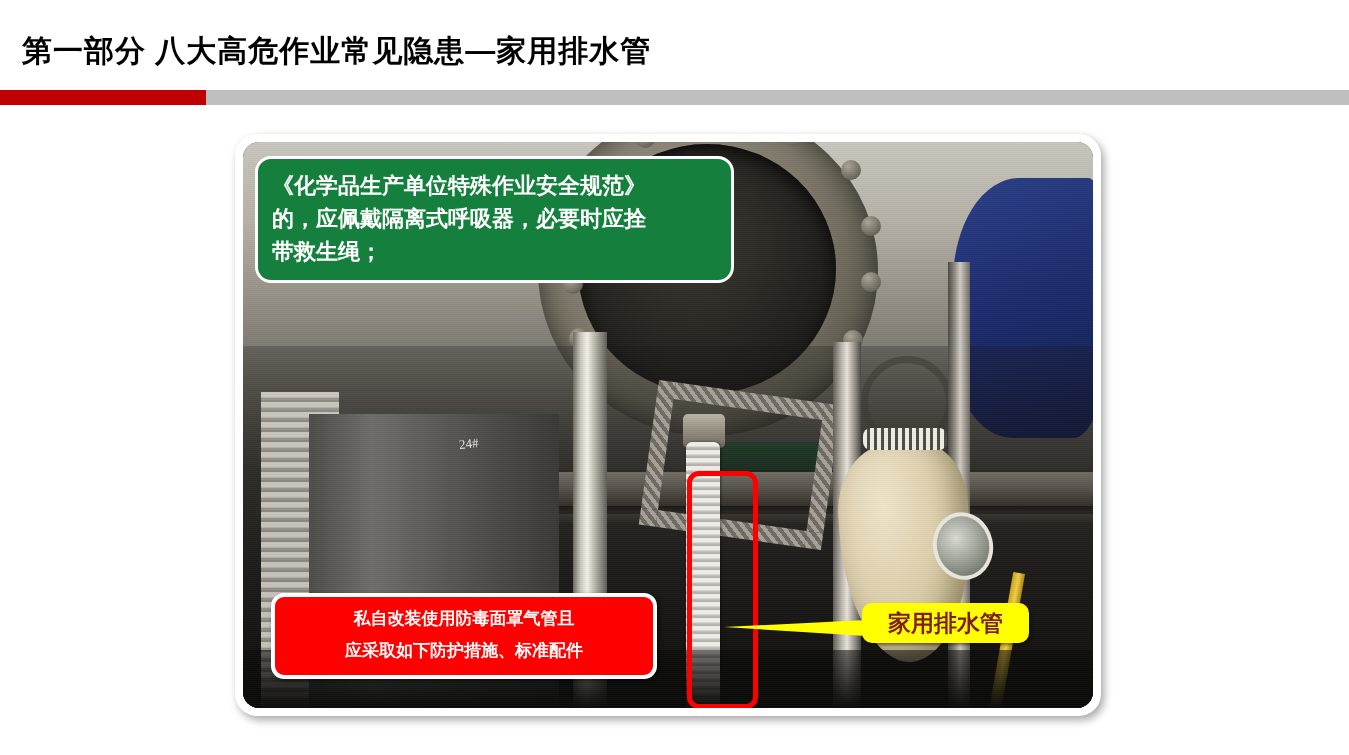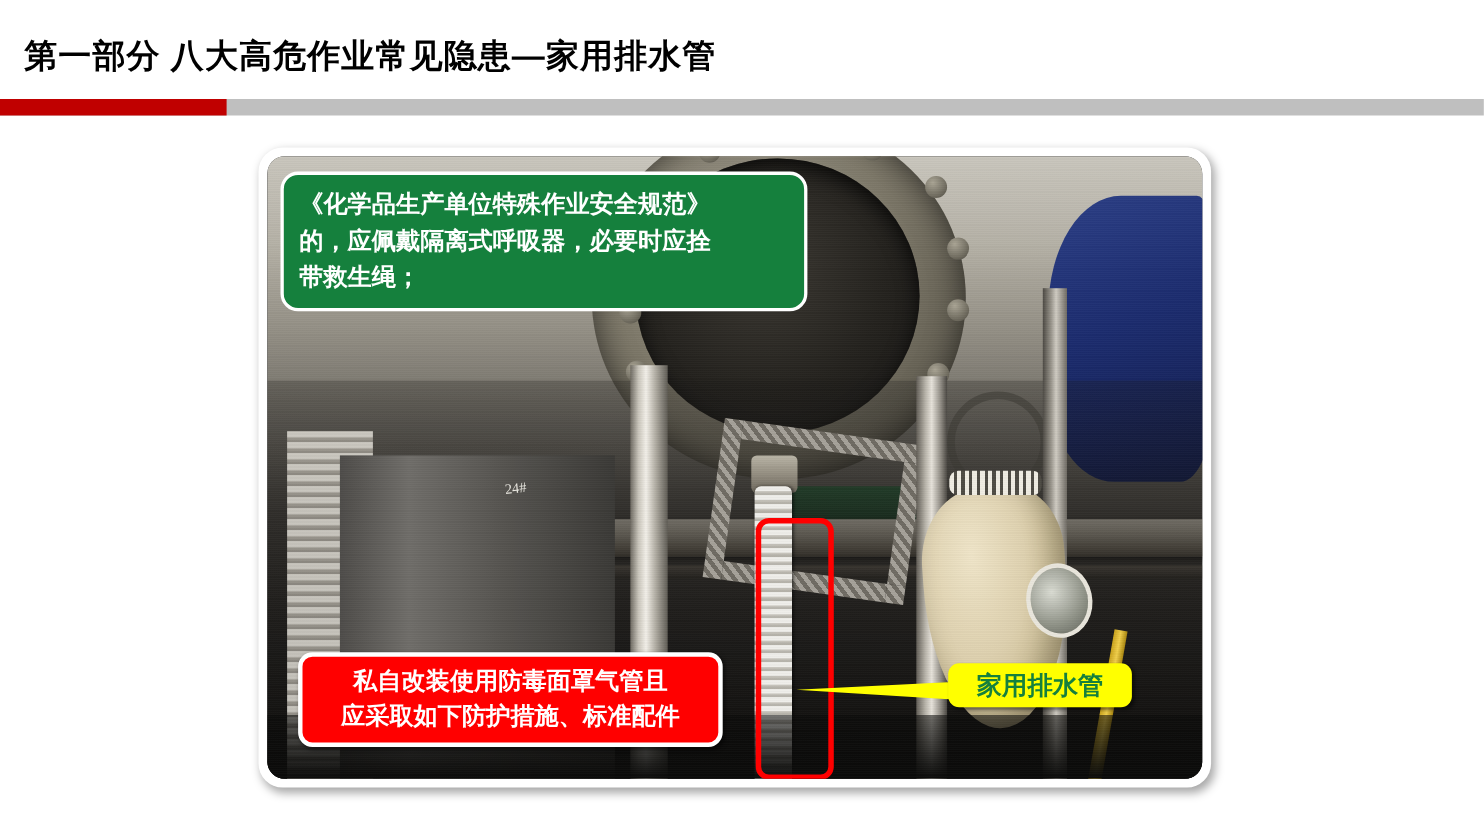--- a/index.html
+++ b/index.html
@@ -240,21 +240,21 @@
     background: #ff0000;
     border: 4px solid #ffffff;
     border-radius: 13px;
     box-sizing: border-box;
     padding: 6px 10px 8px 10px;
     box-shadow: 2px 2px 4px rgba(0,0,0,0.5);
   }
   .red-callout p {
     margin: 0;
     color: #ffffff;
-    font-size: 22px;
+    font-size: 17px;
     font-weight: bold;
     line-height: 32px;
     text-align: center;
     white-space: nowrap;
   }
 
   .highlight-rect {
     position: absolute;
     left: 444px;
     top: 329px;
@@ -273,21 +273,21 @@
     height: 40px;
     background: #ffff00;
     border-radius: 10px;
     box-sizing: border-box;
     display: flex;
     align-items: center;
     justify-content: center;
     box-shadow: 2px 2px 3px rgba(0,0,0,0.45);
   }
   .yellow-callout span {
-    color: #15803d;
+    color: #7f1d1d;
     font-size: 23px;
     font-weight: bold;
     white-space: nowrap;
   }
   .yellow-pointer {
     position: absolute;
     left: 481px;
     top: 478px;
     width: 142px;
     height: 16px;

